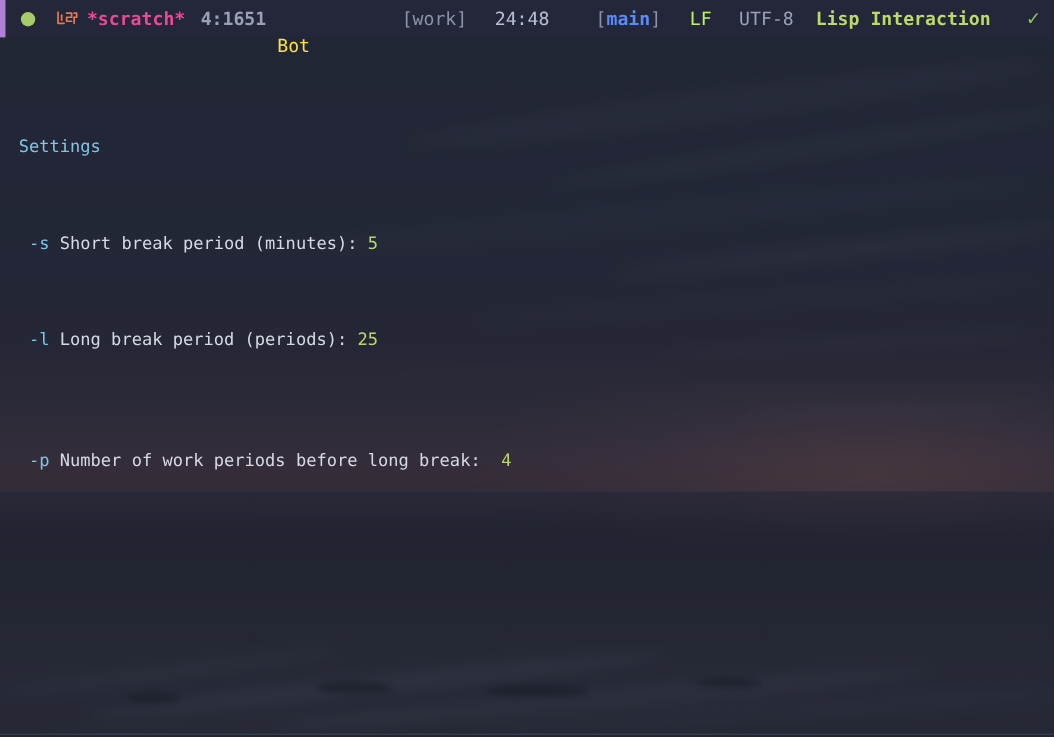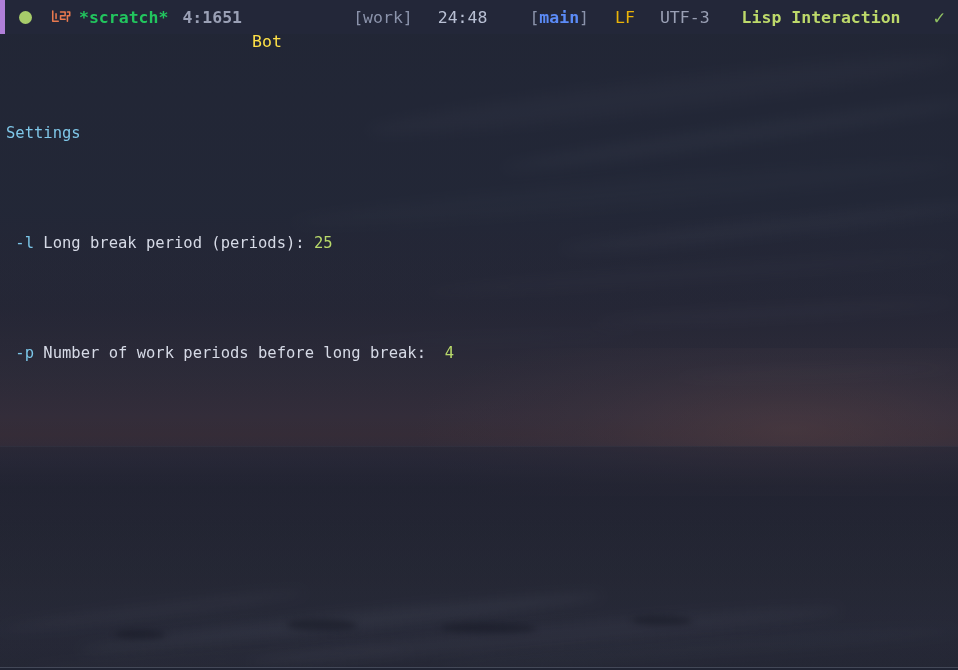--- a/index.html
+++ b/index.html
@@ -141,21 +141,21 @@
     margin-right: 18px;
     flex: 0 0 auto;
   }
   .ml-lispicon {
     width: 22px; height: 17px;
     margin-right: 7px;
     flex: 0 0 auto;
     display: block;
   }
   .ml-buffer {
-    color: #22c55e;
+    color: #ec4899;
     font-weight: bold;
   }
   .ml-pos {
     color: #9aa0b5;
     margin-left: 14px;
     font-weight: bold;
   }
   .ml-bot {
     color: #fde047;
     margin-left: 10px;
@@ -164,39 +164,39 @@
   .ml-right {
     margin-left: auto;
     display: flex; align-items: center;
     padding-right: 13px;
     gap: 16px;
   }
   .ml-work   { color: #8b93ab; }
   .ml-clock  { color: #b9c0d4; margin-left: 9px; }
   .ml-branch { color: #8b93ab; margin-left: 26px; }
   .ml-branch b { color: #5b8bf7; font-weight: bold; }
-  .ml-eol    { color: #eab308; margin-left: 10px; }
+  .ml-eol    { color: #bef264; margin-left: 10px; }
   .ml-enc    { color: #9aa0b5; margin-left: 9px; }
-  .ml-mode   { color: #bdd96a; font-weight: bold; margin-left: 16px; }
+  .ml-mode   { color: #bdd96a; font-weight: bold; margin-left: 4px; }
   .ml-check  { color: #8fbf62; margin-left: 17px; font-size: 19px; line-height: 1; }
 
   
   .buffer {
     position: absolute;
     left: 0; top: 34px;
     width: 958px; height: 634px;
     z-index: 10;
     font-size: 15.5px;
     line-height: 22px;
     color: #d6dae6;
     white-space: pre;
     overflow: hidden;
     padding: 0;
   }
-  .line { height: 22px; padding-left: 6px; white-space: pre; }
+  .line { height: 22px; padding-left: 17px; white-space: pre; }
   .line.blank { height: 22px; }
 
   .hdr      { color: #7fc7e8; }
   .flag     { color: #7bc6e8; }
   .txt      { color: #d6dae6; }
   .num      { color: #b8d96a; }
 
   
   .echo-sep {
     position: absolute;
@@ -265,31 +265,32 @@
       <span class="ml-buffer">*scratch*</span>
       <span class="ml-pos">4:1651</span>
       <span class="ml-bot">Bot</span>
     </div>
 
     <div class="ml-right">
       <span class="ml-work">[work]</span>
       <span class="ml-clock">24:48</span>
       <span class="ml-branch"><span>[</span><b>main</b><span>]</span></span>
       <span class="ml-eol">LF</span>
-      <span class="ml-enc">UTF-3</span>
+      <span class="ml-enc">UTF-8</span>
       <span class="ml-mode">Lisp Interaction</span>
       <span class="ml-check">✓</span>
     </div>
   </div>
 
   <div class="buffer">
 
     
     <div class="line"><span class="hdr">Settings</span></div>
 
+    <div class="line"> <span class="flag">-s</span> <span class="txt">Short break period (minutes):</span> <span class="num">5</span></div>
 
     <div class="line"> <span class="flag">-l</span> <span class="txt">Long break period (periods):</span> <span class="num">25</span></div>
 
 
     <div class="line"> <span class="flag">-p</span> <span class="txt">Number of work periods before long break:</span>  <span class="num">4</span></div>
 
     <div class="line blank"> </div>
 
     
     

